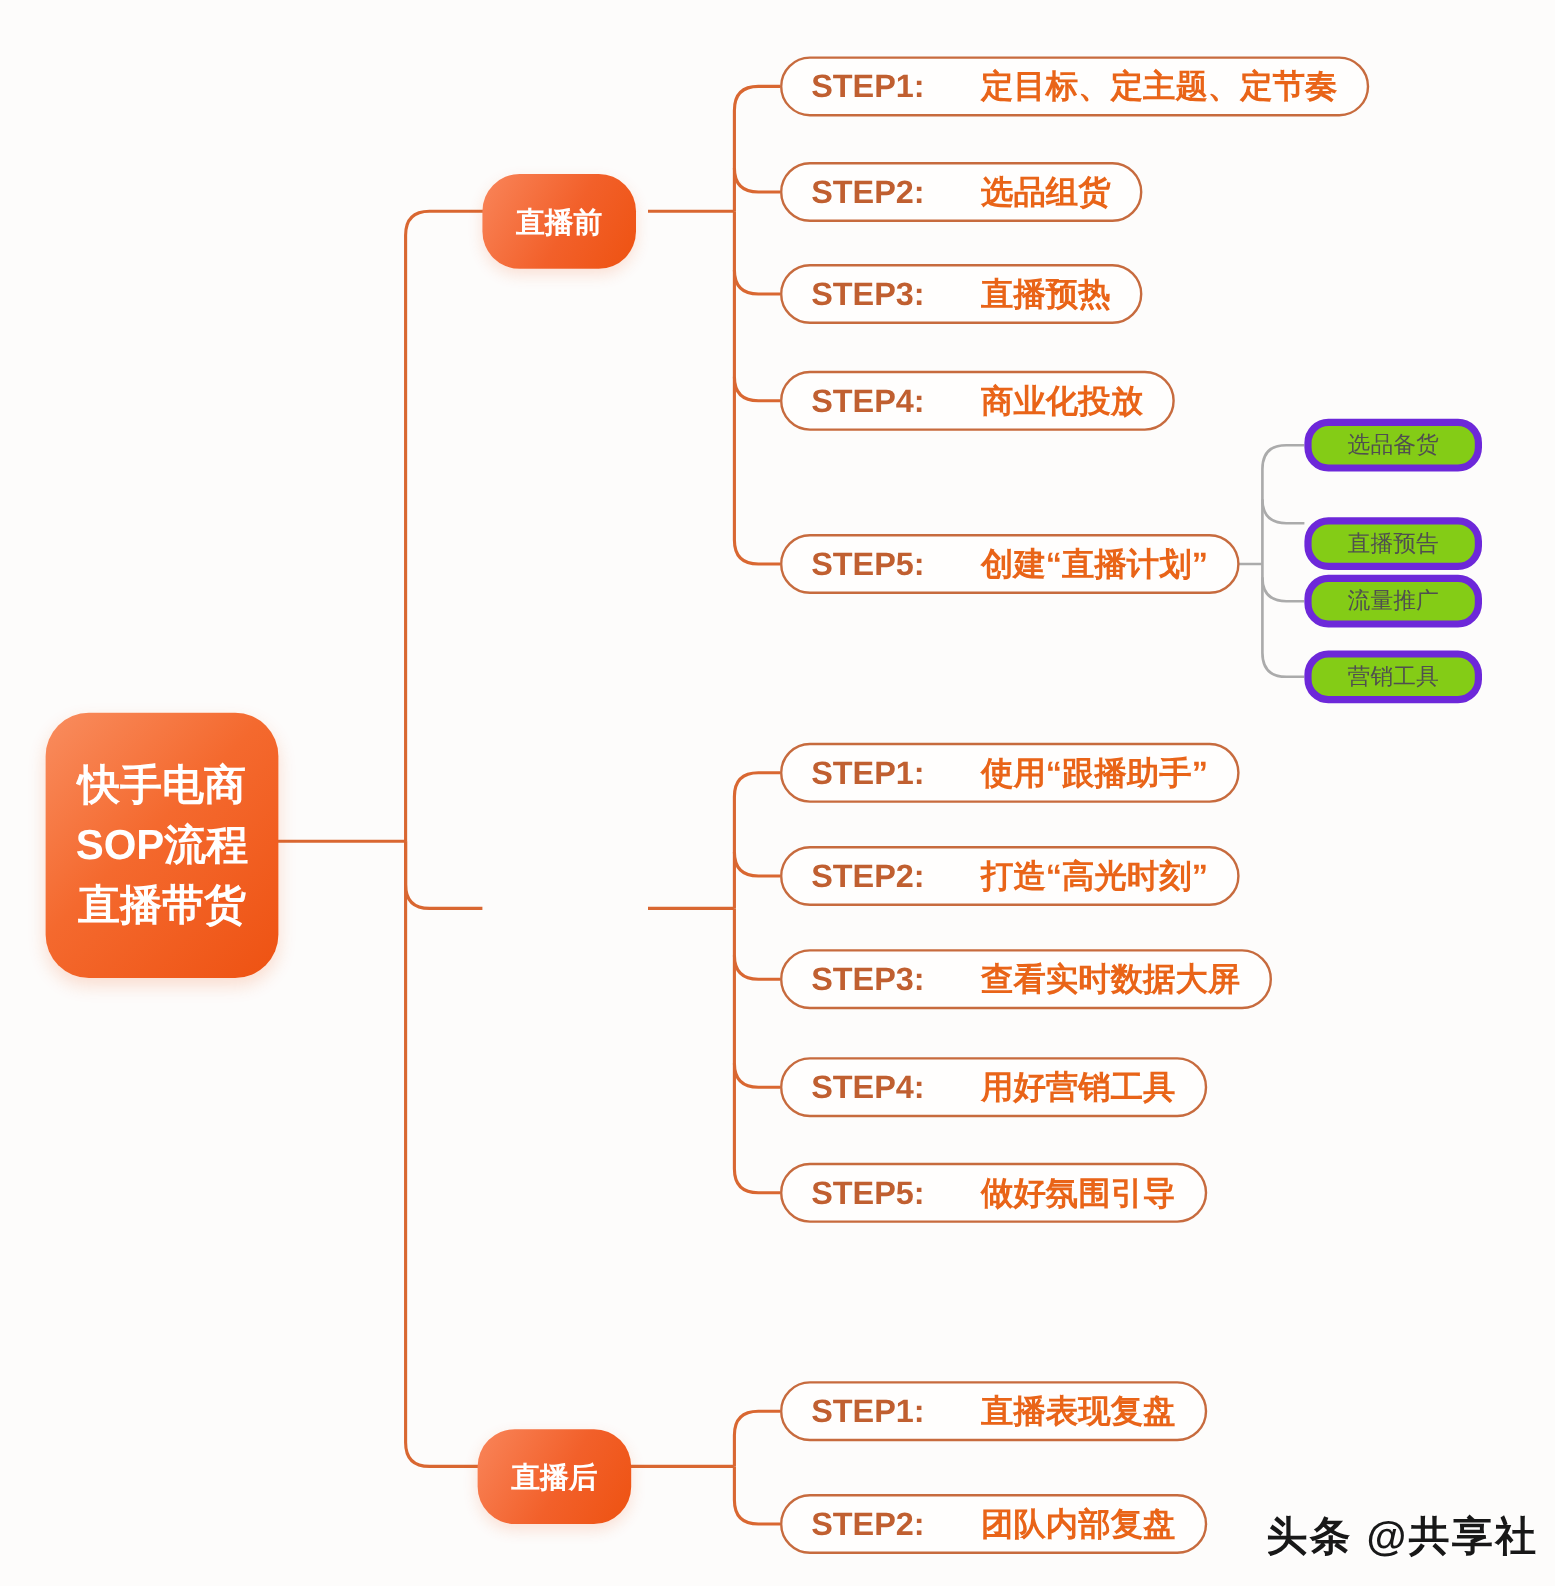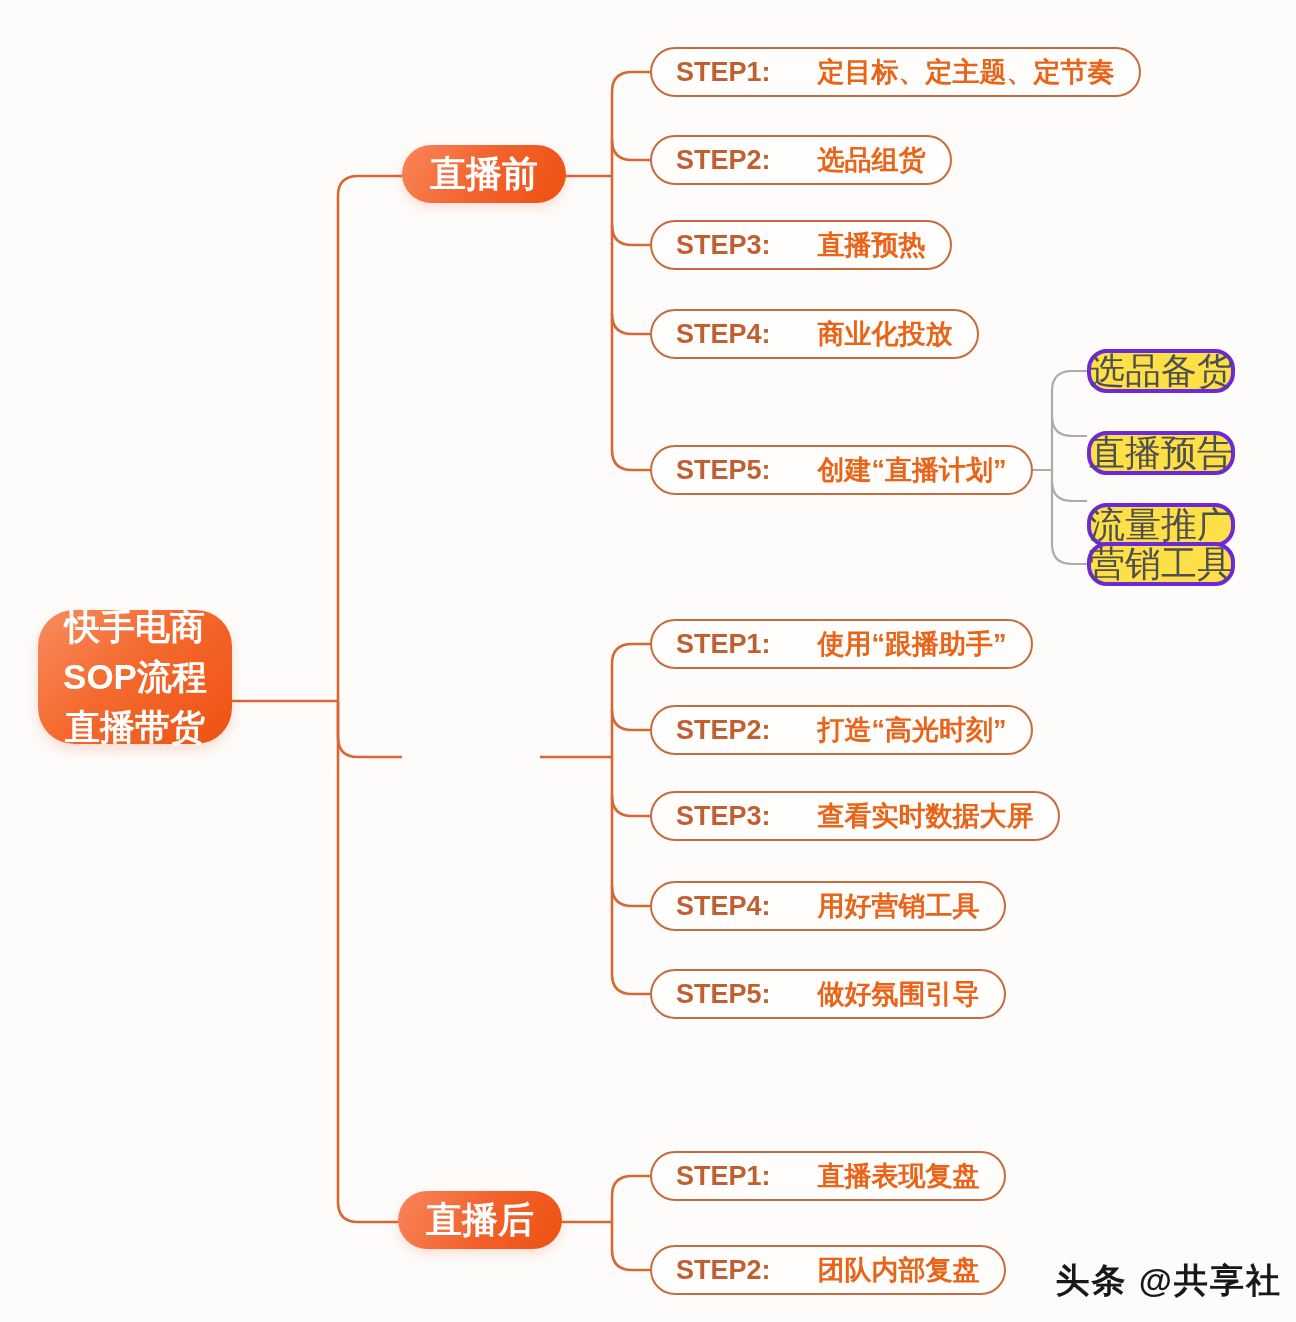--- a/index.html
+++ b/index.html
@@ -28,47 +28,47 @@
     text-align:center;
     flex-direction:column;
     box-shadow:0 6px 14px rgba(238,82,18,.18);
   }
   
   .branch-node{
     background:linear-gradient(120deg,#f9855a 0%,#f2602a 55%,#ee5211 100%);
     border-radius:31px;
     color:#ffffff;
     font-weight:bold;
-    font-size:36px;
+    font-size:24px;
     padding:0 28px;
-    height:58px;
+    height:79px;
     box-shadow:0 5px 12px rgba(238,82,18,.16);
   }
   
   .step-node{
     background:#fffefd;
     border:2.5px solid #c76b3e;
     border-radius:25px;
     height:50px;
     padding:0 24px;
     font-weight:bold;
     font-size:27px;
     gap:38px;
   }
   .step-prefix{color:#c05f30;margin-right:9px;}
   .step-label{color:#e96418;}
   
   .gray-node{
-    background:#fde047;
-    border:4px solid #6d28d9;
+    background:#84cc16;
+    border:6px solid #6d28d9;
     border-radius:20px;
     height:44px;
     width:148px;
     color:#4f4f4f;
-    font-size:36px;
+    font-size:19px;
     font-weight:normal;
   }
   .watermark{
     position:absolute;
     right:14px;top:1258px;
     z-index:1;
     font-size:34px;
     font-weight:bold;
     color:#181818;
     letter-spacing:2px;
@@ -109,21 +109,21 @@
 
     <g stroke="#ababab" stroke-width="2.2" fill="none">
       <path d="M995 470 H1052"></path>
       <path d="M1052 470 V391 Q1052 371 1072 371 H1087"></path>
       <path d="M1052 416 Q1052 436 1072 436 H1087"></path>
       <path d="M1052 481 Q1052 501 1072 501 H1087"></path>
       <path d="M1052 470 V544 Q1052 564 1072 564 H1087"></path>
     </g>
   </svg>
 
-  <div class="box root-node" style="left:38px;top:610px;width:194px;height:134px;">
+  <div class="box root-node" style="left:38px;top:594px;width:194px;height:221px;">
     <span>快手电商</span>
     <span>SOP流程</span>
     <span>直播带货</span>
   </div>
 
   <div class="box branch-node" style="left:402px;top:145px;">
     <span>直播前</span>
   </div>
   <div class="box branch-node" style="left:398px;top:1191px;">
     <span>直播后</span>
@@ -149,21 +149,21 @@
     <span class="step-prefix">STEP5:</span>
     <span class="step-label">创建“直播计划”</span>
   </div>
 
   <div class="box gray-node" style="left:1087px;top:349px;">
     <span>选品备货</span>
   </div>
   <div class="box gray-node" style="left:1087px;top:431px;">
     <span>直播预告</span>
   </div>
-  <div class="box gray-node" style="left:1087px;top:479px;margin-top:24px;">
+  <div class="box gray-node" style="left:1087px;top:479px;">
     <span>流量推广</span>
   </div>
   <div class="box gray-node" style="left:1087px;top:542px;">
     <span>营销工具</span>
   </div>
 
   <div class="box step-node" style="left:650px;top:619px;">
     <span class="step-prefix">STEP1:</span>
     <span class="step-label">使用“跟播助手”</span>
   </div>

